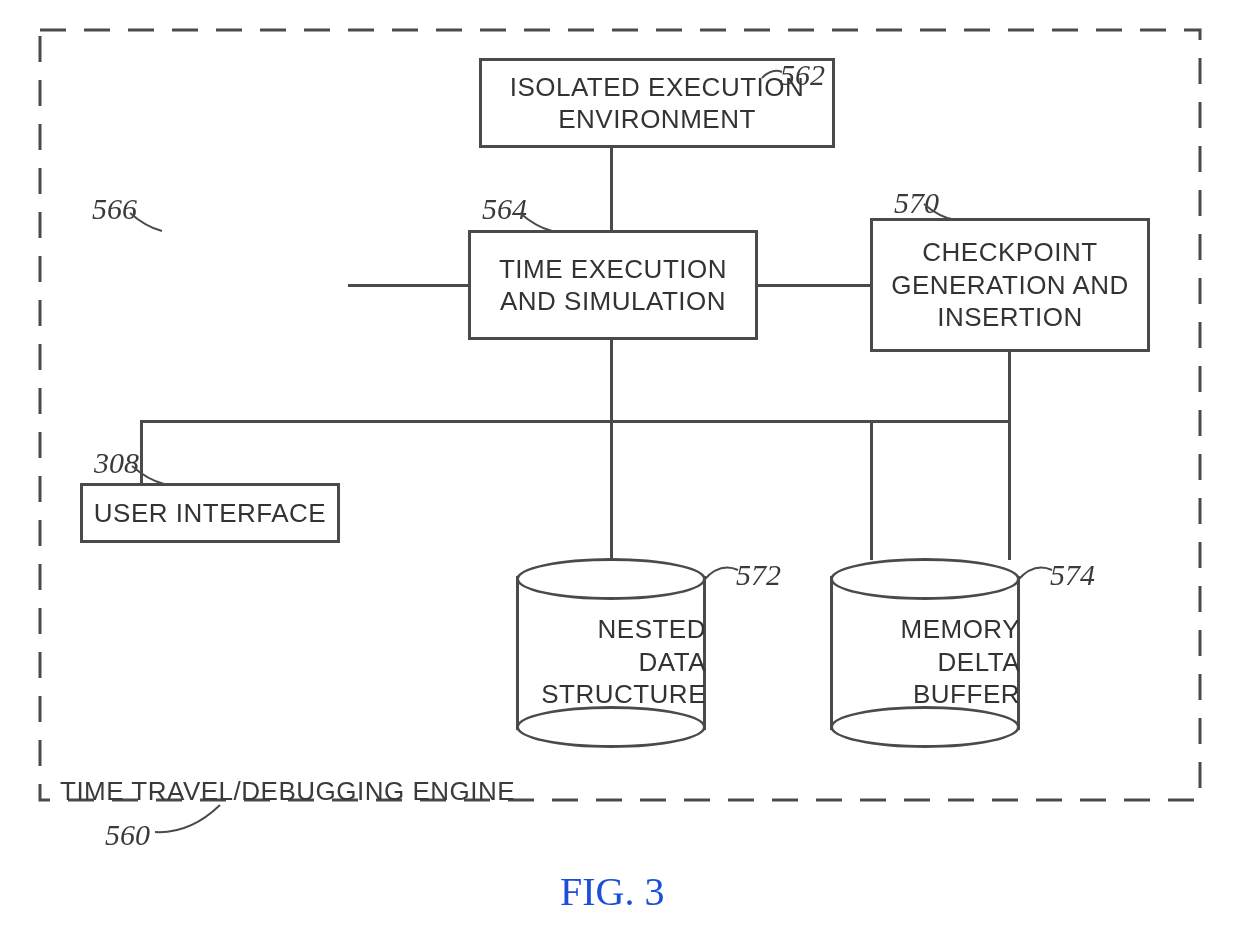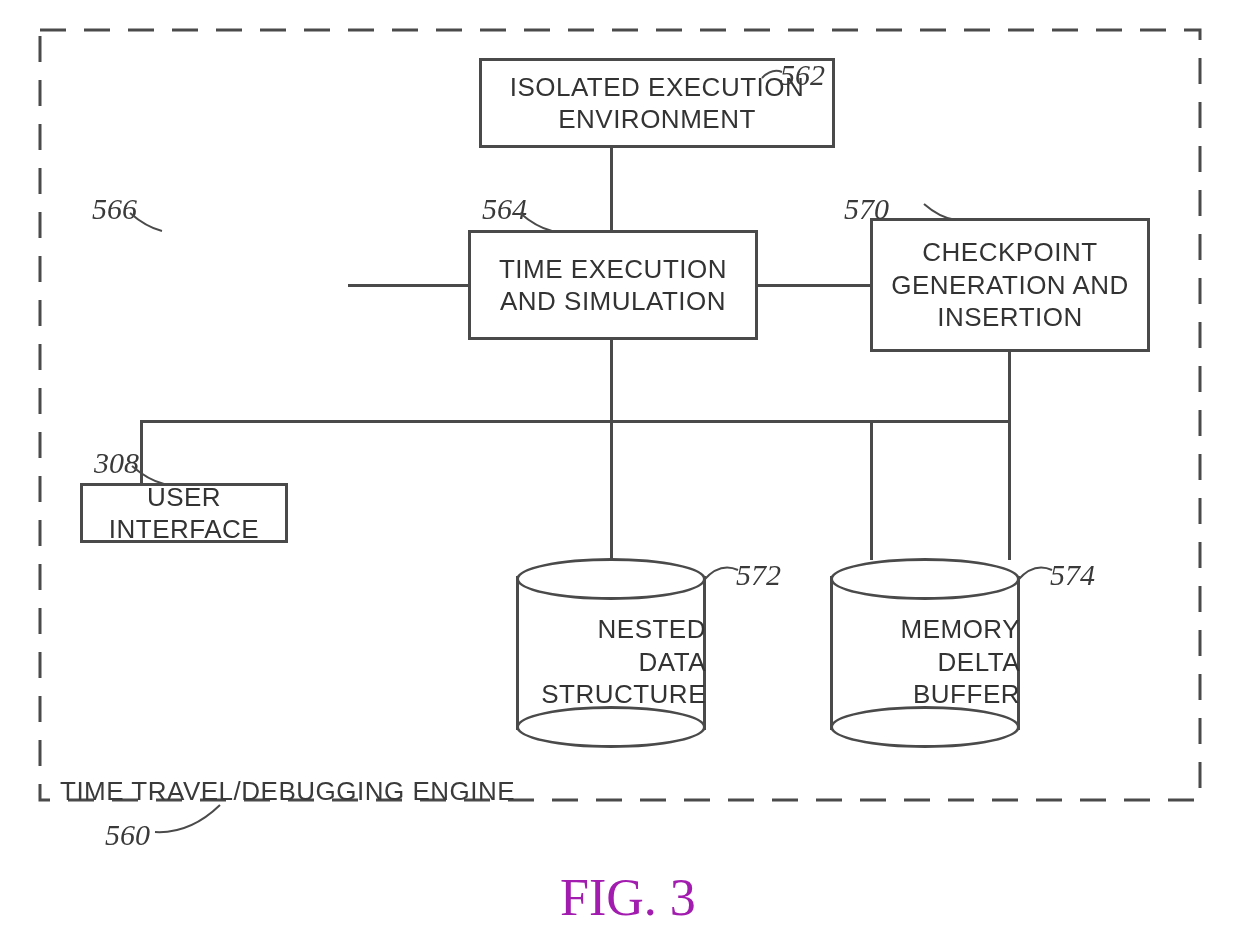--- a/index.html
+++ b/index.html
@@ -39,22 +39,22 @@
   }
   .container-label {
     position: absolute;
     font-size: 26px;
     letter-spacing: 0.5px;
     color: #3a3a3a;
   }
   .fig {
     position: absolute;
     font-family: "Times New Roman", Times, serif;
-    font-size: 52px;
-    color: #a21caf;
+    font-size: 40px;
+    color: #1d4ed8;
   }
   .line {
     position: absolute;
     background: #4a4a4a;
   }
   
   .cyl {
     position: absolute;
     box-sizing: border-box;
   }
@@ -125,42 +125,42 @@
   <div class="ref" style="left:482px; top:192px;">564</div>
   <svg class="leader" style="left:518px; top:205px;" width="40" height="30">
     <path d="M2,8 Q18,22 34,26" fill="none" stroke="#4a4a4a" stroke-width="2"></path>
   </svg>
 
   <div class="box" style="left:870px; top:218px; width:280px; height:134px;">
     <span style="white-space:pre-line;">CHECKPOINT
 GENERATION AND
 INSERTION</span>
   </div>
-  <div class="ref" style="left:844px; top:186px;margin-top:6px;">570</div>
+  <div class="ref" style="left:894px; top:186px;">570</div>
   <svg class="leader" style="left:922px; top:198px;" width="40" height="26">
     <path d="M2,6 Q18,20 34,22" fill="none" stroke="#4a4a4a" stroke-width="2"></path>
   </svg>
 
   <div class="line" style="left:348px; top:284px; width:120px; height:3px;"></div>
   <div class="line" style="left:758px; top:284px; width:112px; height:3px;"></div>
 
   <div class="line" style="left:610px; top:340px; width:3px; height:80px;"></div>
 
   <div class="line" style="left:140px; top:420px; width:870px; height:3px;"></div>
 
   <div class="line" style="left:140px; top:420px; width:3px; height:63px;"></div>
 
   <div class="line" style="left:610px; top:420px; width:3px; height:140px;"></div>
 
   <div class="line" style="left:1008px; top:352px; width:3px; height:208px;"></div>
 
   <div class="line" style="left:870px; top:420px; width:140px; height:3px;"></div>
   <div class="line" style="left:870px; top:420px; width:3px; height:140px;"></div>
 
-  <div class="box" style="left:80px; top:483px; width:208px; height:60px;">
+  <div class="box" style="left:80px; top:483px; width:260px; height:60px;">
     <span>USER INTERFACE</span>
   </div>
   <div class="ref" style="left:94px; top:446px;">308</div>
   <svg class="leader" style="left:130px; top:458px;" width="40" height="30">
     <path d="M2,8 Q18,22 34,26" fill="none" stroke="#4a4a4a" stroke-width="2"></path>
   </svg>
 
   <div class="cyl" style="left:516px; top:558px; width:190px; height:190px;">
     <div class="body" style="top:18px; bottom:18px;"></div>
     <div class="bottom" style="bottom:0; height:36px;"></div>

